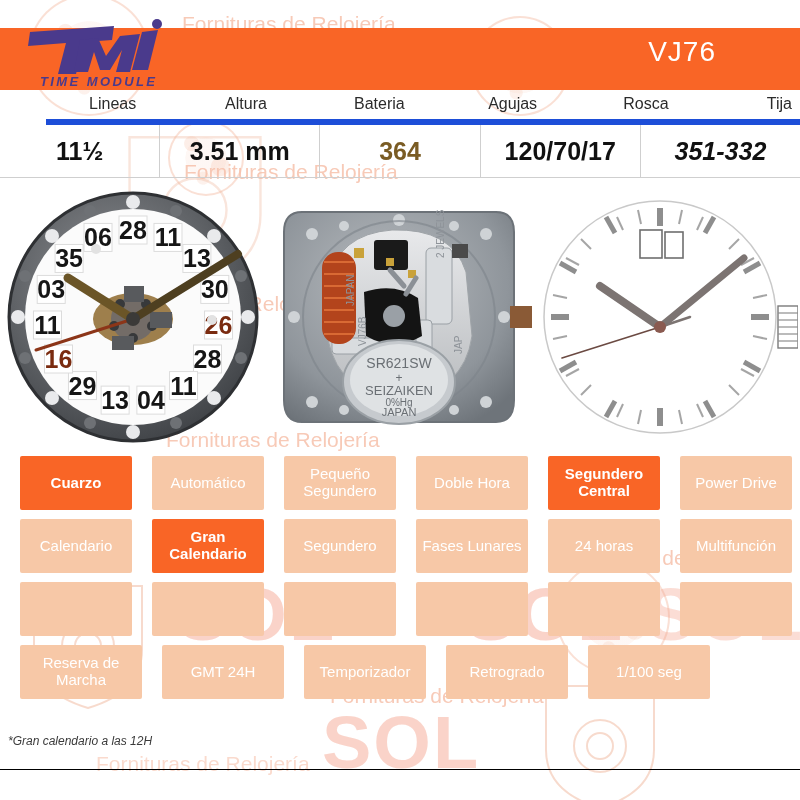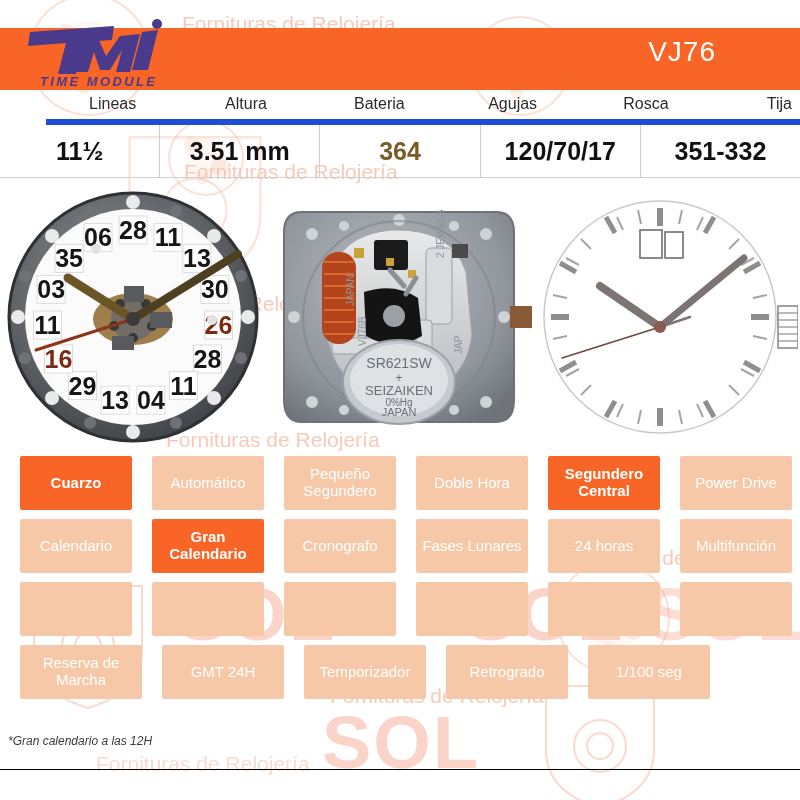--- a/index.html
+++ b/index.html
@@ -60,21 +60,21 @@
     flex:1 1 0;display:flex;align-items:center;justify-content:center;
     text-align:center;line-height:1.05;
   }
   .spec-head .spec-cell{
     font-size:16px;color:#2b2b2b;font-weight:400;
   }
   .spec-vals .spec-cell{
     font-size:25px;font-weight:bold;color:#111111;
     border-right:1px solid #cfcfcf;
   }
-  .spec-vals .spec-cell:last-child{border-right:none;}
+  .spec-vals .spec-cell:last-child{border-right:none;font-style:italic;}
   .spec-vals .spec-cell.battery{color:#7a5c24;}
   .spec-bottom-line{
     width:800px;height:1px;background:#cfcfcf;
   }
 
   
   .images{
     position:absolute;left:0;top:186px;width:800px;height:262px;
     display:flex;z-index:2;
   }
@@ -467,21 +467,21 @@
       <div class="badge">Automático</div>
       <div class="badge">Pequeño Segundero</div>
       <div class="badge">Doble Hora</div>
       <div class="badge active">Segundero Central</div>
       <div class="badge">Power Drive</div>
     </div>
 
     <div class="feat-row">
       <div class="badge">Calendario</div>
       <div class="badge active">Gran Calendario</div>
-      <div class="badge">Cronografo</div>
+      <div class="badge">Segundero</div>
       <div class="badge">Fases Lunares</div>
       <div class="badge">24 horas</div>
       <div class="badge">Multifunción</div>
     </div>
 
     <div class="feat-row">
       <div class="badge empty"></div>
       <div class="badge empty"></div>
       <div class="badge empty"></div>
       <div class="badge empty"></div>

